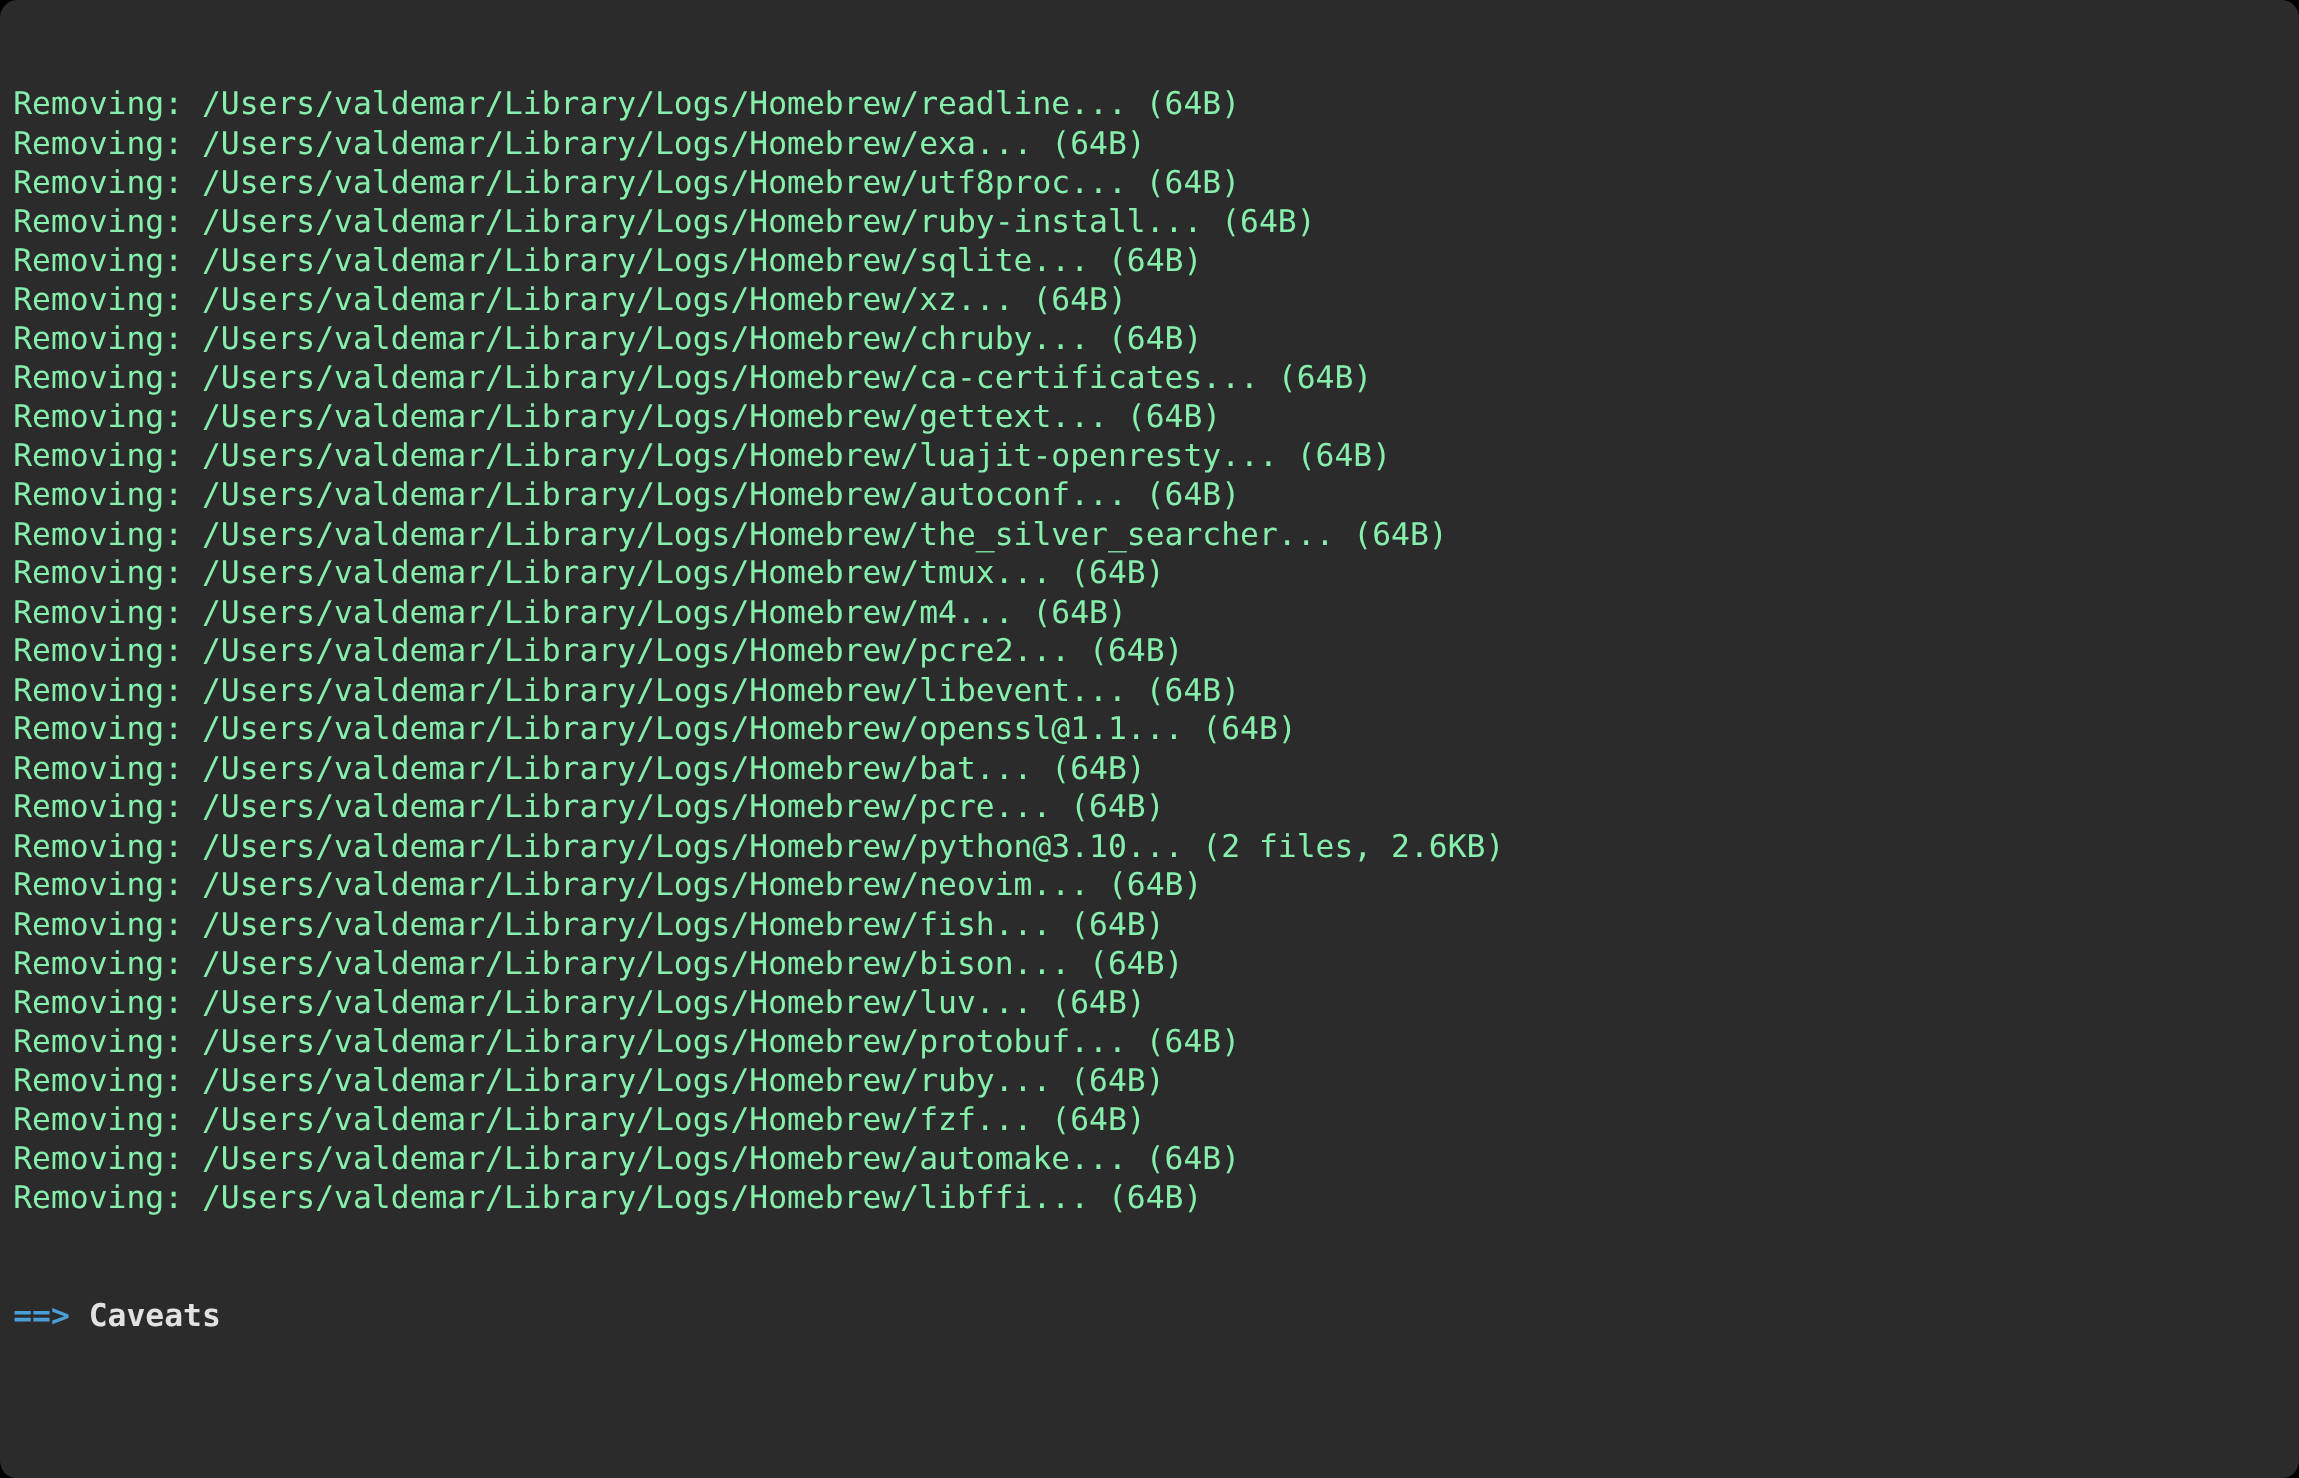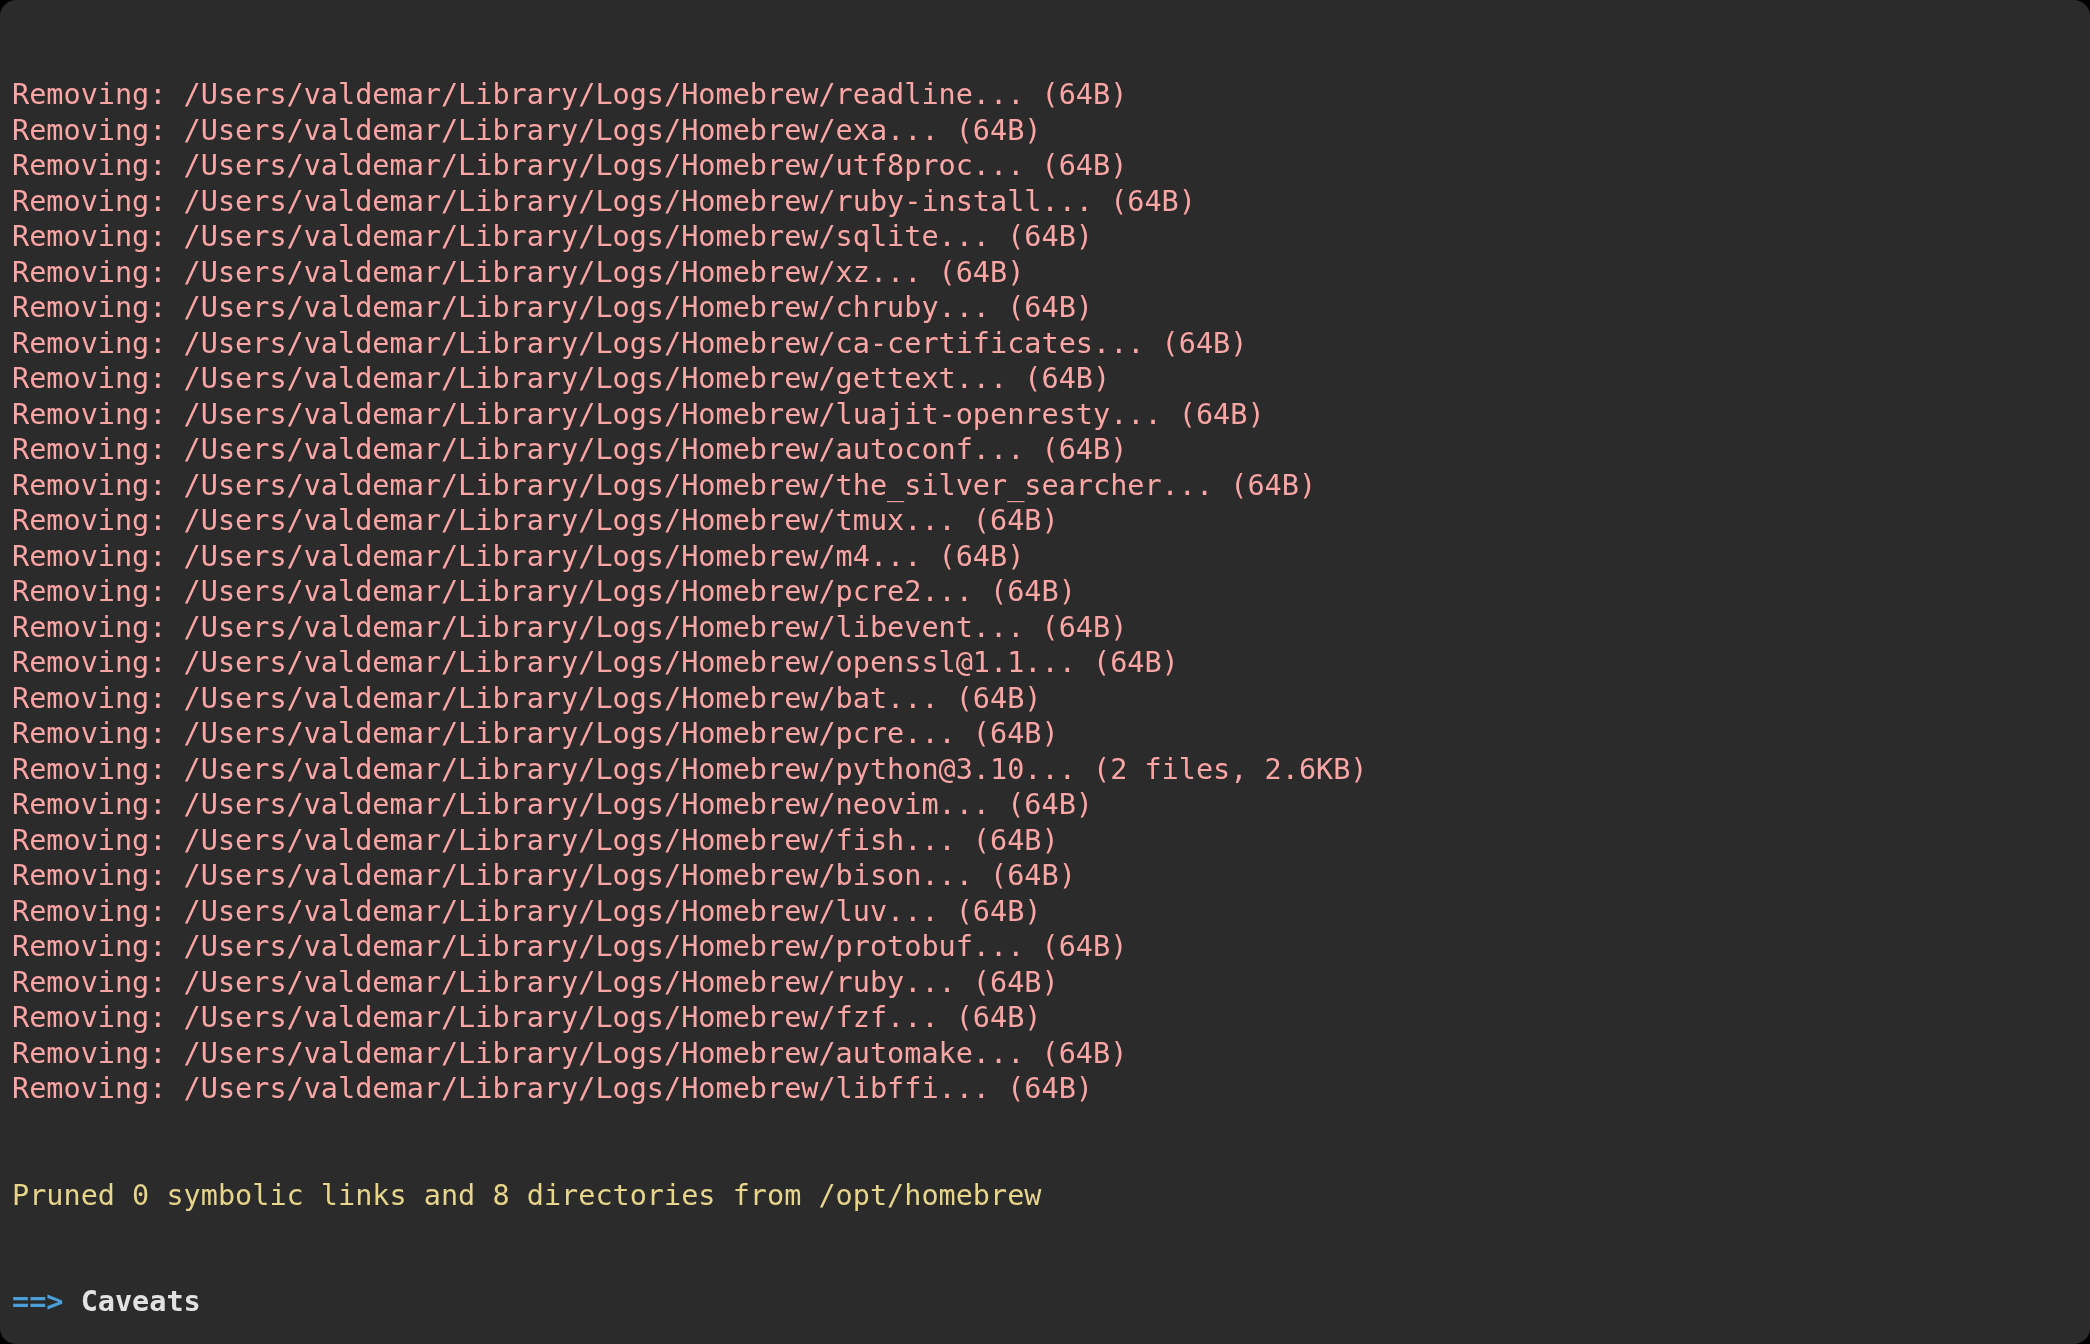--- a/index.html
+++ b/index.html
@@ -37,31 +37,30 @@
   flex: 1;
   padding: 6px 12px 12px 12px;
   font-family: "SF Mono", Menlo, Consolas, monospace;
   font-size: 28.5px;
   line-height: 35.5px;
   white-space: pre;
   overflow: hidden;
   color: #c0c0c0;
 }
 .line { display: block; }
-.removing { color: #fca5a5; }
+.removing { color: #86efac; }
 .pruned { color: #e6d58a; }
 .arrow { color: #4a9fd8; font-weight: bold; }
 .bold { font-weight: bold; color: #e2e2e2; }
 </style>
 </head>
 <body>
 
 <div class="terminal-window">
   <div class="terminal-body">
     <div id="log-container"><span class="line removing">Removing: /Users/valdemar/Library/Logs/Homebrew/readline... (64B)</span><span class="line removing">Removing: /Users/valdemar/Library/Logs/Homebrew/exa... (64B)</span><span class="line removing">Removing: /Users/valdemar/Library/Logs/Homebrew/utf8proc... (64B)</span><span class="line removing">Removing: /Users/valdemar/Library/Logs/Homebrew/ruby-install... (64B)</span><span class="line removing">Removing: /Users/valdemar/Library/Logs/Homebrew/sqlite... (64B)</span><span class="line removing">Removing: /Users/valdemar/Library/Logs/Homebrew/xz... (64B)</span><span class="line removing">Removing: /Users/valdemar/Library/Logs/Homebrew/chruby... (64B)</span><span class="line removing">Removing: /Users/valdemar/Library/Logs/Homebrew/ca-certificates... (64B)</span><span class="line removing">Removing: /Users/valdemar/Library/Logs/Homebrew/gettext... (64B)</span><span class="line removing">Removing: /Users/valdemar/Library/Logs/Homebrew/luajit-openresty... (64B)</span><span class="line removing">Removing: /Users/valdemar/Library/Logs/Homebrew/autoconf... (64B)</span><span class="line removing">Removing: /Users/valdemar/Library/Logs/Homebrew/the_silver_searcher... (64B)</span><span class="line removing">Removing: /Users/valdemar/Library/Logs/Homebrew/tmux... (64B)</span><span class="line removing">Removing: /Users/valdemar/Library/Logs/Homebrew/m4... (64B)</span><span class="line removing">Removing: /Users/valdemar/Library/Logs/Homebrew/pcre2... (64B)</span><span class="line removing">Removing: /Users/valdemar/Library/Logs/Homebrew/libevent... (64B)</span><span class="line removing">Removing: /Users/valdemar/Library/Logs/Homebrew/openssl@1.1... (64B)</span><span class="line removing">Removing: /Users/valdemar/Library/Logs/Homebrew/bat... (64B)</span><span class="line removing">Removing: /Users/valdemar/Library/Logs/Homebrew/pcre... (64B)</span><span class="line removing">Removing: /Users/valdemar/Library/Logs/Homebrew/python@3.10... (2 files, 2.6KB)</span><span class="line removing">Removing: /Users/valdemar/Library/Logs/Homebrew/neovim... (64B)</span><span class="line removing">Removing: /Users/valdemar/Library/Logs/Homebrew/fish... (64B)</span><span class="line removing">Removing: /Users/valdemar/Library/Logs/Homebrew/bison... (64B)</span><span class="line removing">Removing: /Users/valdemar/Library/Logs/Homebrew/luv... (64B)</span><span class="line removing">Removing: /Users/valdemar/Library/Logs/Homebrew/protobuf... (64B)</span><span class="line removing">Removing: /Users/valdemar/Library/Logs/Homebrew/ruby... (64B)</span><span class="line removing">Removing: /Users/valdemar/Library/Logs/Homebrew/fzf... (64B)</span><span class="line removing">Removing: /Users/valdemar/Library/Logs/Homebrew/automake... (64B)</span><span class="line removing">Removing: /Users/valdemar/Library/Logs/Homebrew/libffi... (64B)</span></div>
-    <span class="line pruned">Pruned 0 symbolic links and 8 directories from /opt/homebrew</span>
     <span class="line"><span class="arrow">==&gt; </span><span class="bold">Caveats</span></span>
     
     
     
     
   </div>
 </div>
 
 </body></html>

